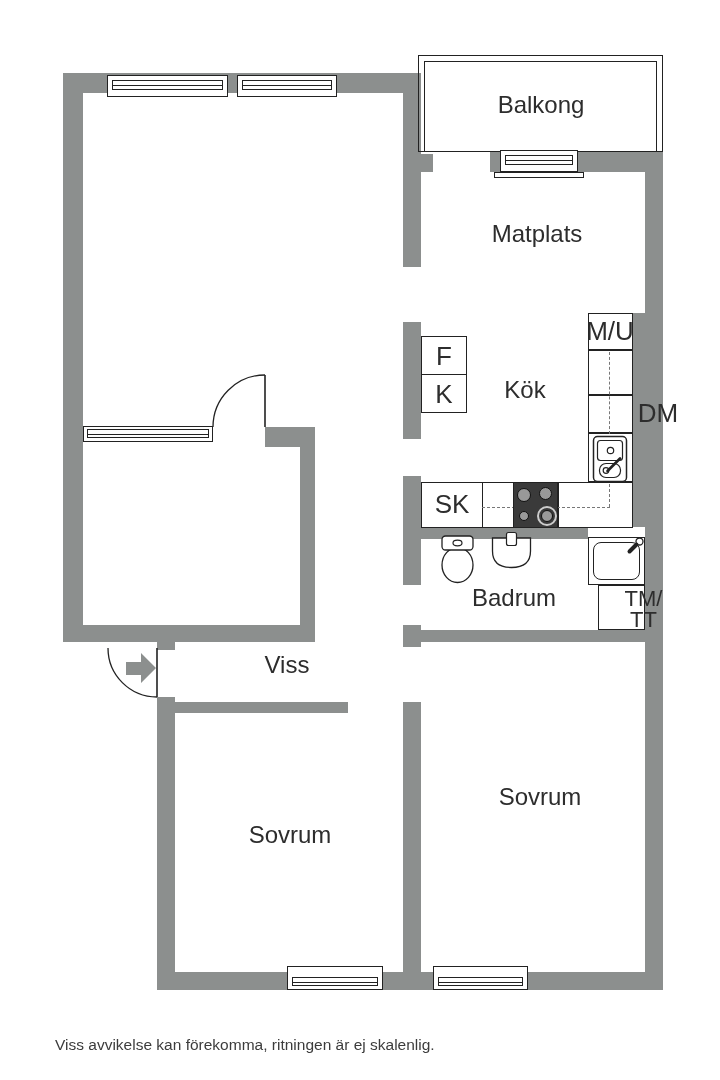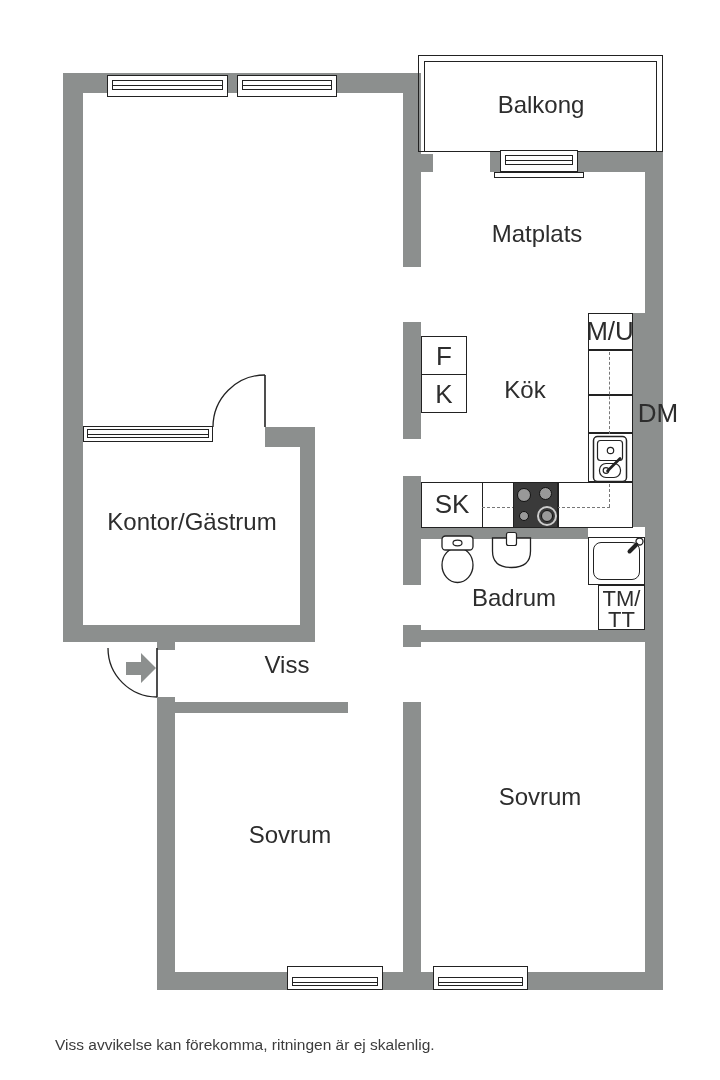--- a/index.html
+++ b/index.html
@@ -20,21 +20,21 @@
   .lbl{position:absolute;transform:translate(-50%,-50%);font-size:24px;line-height:1.1;
        white-space:nowrap;color:var(--text);}
   .lbl-sm{font-size:26px;}
   .stove{position:absolute;background:var(--stove);border:1px solid var(--line);box-sizing:border-box;}
   .burner{position:absolute;border-radius:50%;background:var(--burner);border:1px solid #111;box-sizing:border-box;}
   .burner-ring{position:absolute;border-radius:50%;border:2px solid #cccccc;box-sizing:border-box;background:transparent;}
   .balc-outer{position:absolute;border:1.6px solid var(--line);box-sizing:border-box;background:transparent;}
   .balc-inner{position:absolute;border-left:1px solid var(--line);border-top:1px solid var(--line);
               border-right:1px solid var(--line);box-sizing:border-box;background:transparent;}
   .wm-inner{position:absolute;border:1.2px solid var(--line);border-radius:8px;box-sizing:border-box;background:#fff;}
-  .tm-label{position:absolute;font-size:22px;line-height:21px;text-align:center;color:var(--text);}
+  .tm-label{position:absolute;font-size:22px;line-height:21px;text-align:center;color:var(--text);padding-left:22px;}
   .disclaimer{position:absolute;font-size:15.5px;color:#3c3c3c;white-space:nowrap;margin-top:28px;}
   svg{position:absolute;left:0;top:0;}
   .stroke{stroke:var(--line);fill:#ffffff;}
   .stroke-nf{stroke:var(--line);fill:none;}
 </style>
 </head>
 <body>
 
 <div class="plan">
 
@@ -157,21 +157,20 @@
 
     <g>
       <circle class="stroke" stroke-width="1.3" cx="639.5" cy="541.5" r="3.5"></circle>
       <line x1="636.5" y1="544.5" x2="629.5" y2="551.5" style="stroke:var(--line);stroke-width:4;stroke-linecap:round;"></line>
     </g>
   </svg>
 
   <div class="lbl" style="left:541px;top:105px;">Balkong</div>
   <div class="lbl" style="left:537px;top:234px;">Matplats</div>
   <div class="lbl" style="left:525px;top:390px;">Kök</div>
-  <div class="lbl" style="left:192px;top:522px;">Kontor/Gästrum</div>
   <div class="lbl" style="left:287px;top:665px;">Viss</div>
   <div class="lbl" style="left:514px;top:598px;text-align:center;">Badrum</div>
   <div class="lbl" style="left:290px;top:835px;">Sovrum</div>
   <div class="lbl" style="left:540px;top:797px;">Sovrum</div>
 
   <div class="lbl lbl-sm" style="left:444px;top:356px;">F</div>
   <div class="lbl lbl-sm" style="left:444px;top:394px;">K</div>
   <div class="lbl lbl-sm" style="left:452px;top:504px;">SK</div>
   <div class="lbl lbl-sm" style="left:610px;top:331px;">M/U</div>
   <div class="lbl lbl-sm" style="left:610px;top:413px;margin-left:48px;">DM</div>

